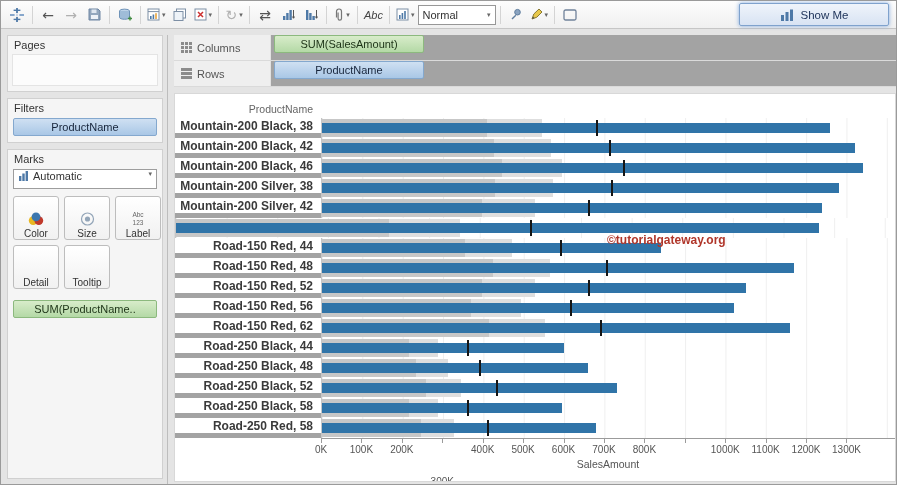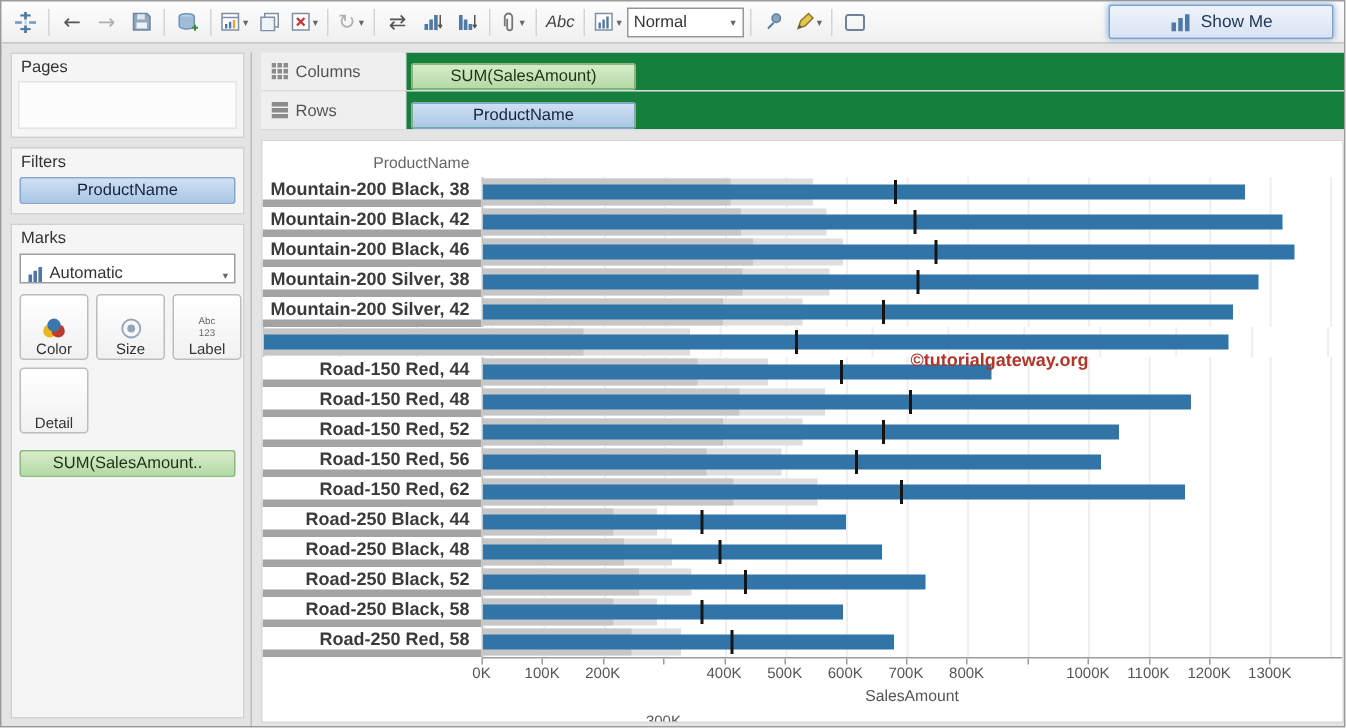--- a/index.html
+++ b/index.html
@@ -24,33 +24,33 @@
   
   .left-panel{width:167px;flex:0 0 167px;display:flex;flex-direction:column;gap:6px;padding:0 4px 5px 6px;background:#e4e4e4;border-right:1px solid #bdbdbd}
   .card{background:#f5f5f5;border:1px solid #d0d0d0}
   .card-title{padding:3px 6px 2px;color:#333}
   .drop-area{height:32px;background:#fcfcfc;border:1px solid #e4e4e4;margin:1px 4px 5px}
   .pill{height:18px;border-radius:2px;display:flex;align-items:center;justify-content:center;padding:0 6px;font-size:11px;color:#16243a;border:1px solid;white-space:nowrap;overflow:hidden}
   .pill.blue{background:linear-gradient(#cfe0f2,#a9c7e6);border-color:#84a8ce}
   .pill.green{background:linear-gradient(#d8ecca,#b4d9a6);border-color:#8cb97e;color:#1d3317}
   .filters-card .pill{margin:2px 5px 6px}
   .marks-card{flex:1;display:flex;flex-direction:column}
-  .mark-type{height:20px;margin:2px 5px 7px;background:#fff;border:1px solid #9d9d9d;display:flex;align-items:flex-end;gap:4px;padding:0 4px}
+  .mark-type{height:20px;margin:2px 5px 7px;background:#fff;border:1px solid #9d9d9d;display:flex;align-items:flex-start;gap:4px;padding:0 4px}
   .mark-type .caret{margin-left:auto}
   .marks-grid{display:grid;grid-template-columns:repeat(3,46px);gap:5px;padding:0 5px;margin-bottom:5px}
   .mark-btn{height:44px;background:linear-gradient(#ffffff,#f1f1f1);border:1px solid #bdbdbd;border-radius:3px;display:flex;flex-direction:column;align-items:center;justify-content:flex-end;gap:2px;font-size:10px;color:#333}
   .mb-icon{height:15px;display:flex;flex-direction:column;align-items:center;justify-content:center;line-height:1}
   .mb-mini{font-size:6.5px;color:#666;line-height:1.1}
   .marks-card .pill.green{margin:6px 5px 0}
 
   
   .main{flex:1;display:flex;flex-direction:column;padding:0 0 2px 6px;background:#e4e4e4;overflow:hidden}
   .shelf{height:26px;flex:0 0 26px;display:flex;align-items:stretch;background:#efefef;border-bottom:1px solid #dadada}
   .shelf-head{width:96px;flex:0 0 96px;display:flex;align-items:center;gap:5px;padding:0 4px 0 7px;color:#555}
-  .shelf-body{flex:1;background:#15803d;border-left:1px solid #e2e2e2;display:flex;align-items:flex-end;padding:0 3px;gap:3px}
+  .shelf-body{flex:1;background:#a3a3a3;border-left:1px solid #e2e2e2;display:flex;align-items:flex-start;padding:0 3px;gap:3px}
   .shelf-body .pill{min-width:150px}
 
   
   .chart-area{flex:1;margin-top:6px;background:#fff;border:1px solid #d8d8d8;display:flex;flex-direction:column;overflow:hidden}
   .chart-header{height:24px;flex:0 0 24px;display:flex;align-items:flex-end}
   .col-header{width:146px;text-align:right;padding:0 8px 3px 0;color:#666;font-size:10.5px}
   .rows{position:relative}
   .chart-row{display:flex;height:20px}
   .row-label{width:146px;flex:0 0 146px;display:flex;align-items:center;justify-content:flex-end;padding-right:8px;font-weight:bold;color:#3a3a3a;border-bottom:5px solid #a3a3a3;font-size:12px;white-space:nowrap}
   .row-plot{flex:1;position:relative;border-left:1px solid #c6c6c6;background-image:linear-gradient(to right,#efefef 1px,transparent 1px);background-size:calc(100%/14.2) 100%}
@@ -261,23 +261,26 @@
               <span class="mb-mini">123</span>
             </span>
             <span>Label</span>
           </div>
         </div>
 
         <div class="marks-grid">
           <div class="mark-btn">
             <span>Detail</span>
           </div>
-        </div>
-
-        <div class="pill green">SUM(SalesAmount..</div>
+          <div class="mark-btn">
+            <span>Tooltip</span>
+          </div>
+        </div>
+
+        <div class="pill green">SUM(ProductName..</div>
       </div>
     </div>
 
     <div class="main">
 
       <div class="shelf">
         <div class="shelf-head">
           <svg width="11" height="11" viewBox="0 0 11 11">
               <g fill="#8c8c8c">
                 <rect width="3" height="3"></rect>

